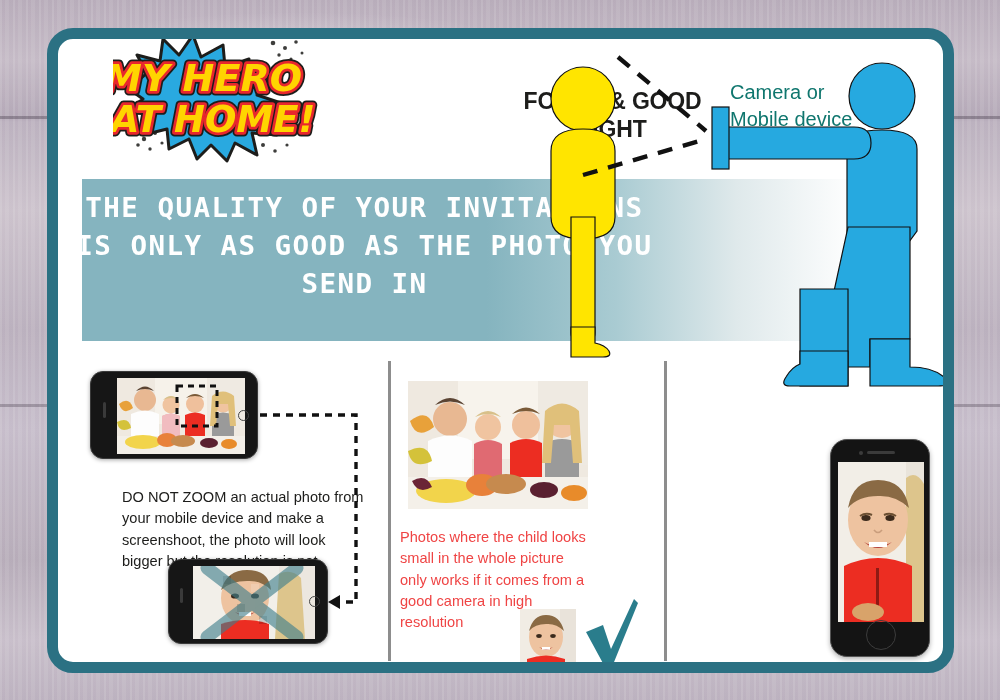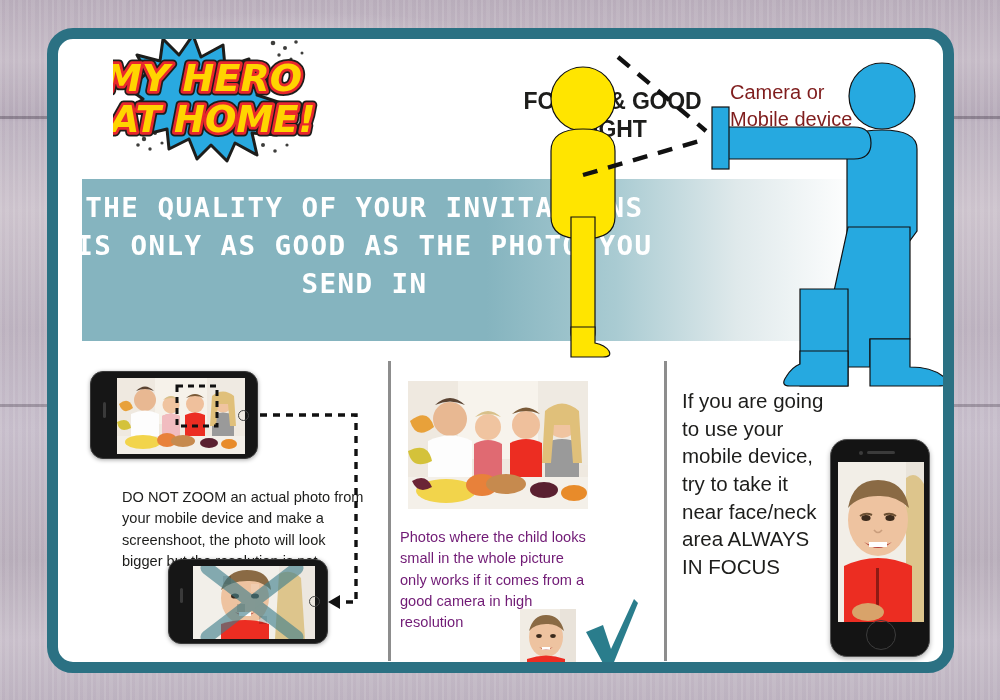--- a/index.html
+++ b/index.html
@@ -62,21 +62,21 @@
   }
 
   
   #focus-label {
     position:absolute; left:462px; top:48px; width:185px;
     text-align:center; font-size:23px; font-weight:bold;
     color:#1d1d1b; line-height:1.22; letter-spacing:-0.2px;
   }
   #camera-label {
     position:absolute; left:672px; top:40px; width:130px;
-    font-size:20px; color:#7f1d1d; line-height:1.33;
+    font-size:20px; color:#0f766e; line-height:1.33;
   }
 
   
   #figures { position:absolute; left:0; top:0; width:100%; height:100%; }
 
   
   .divider {
     position:absolute; width:3px; background:#8d8d8d; top:322px; height:300px;
   }
   #divider-1 { left:330px; }
@@ -97,21 +97,21 @@
   #left-text b { font-weight:normal; }
 
   
   #panel-mid { position:absolute; left:336px; top:320px; width:266px; height:300px; }
   #mid-photo {
     position:absolute; left:14px; top:22px; width:180px; height:128px;
     overflow:hidden; background:#e8e2d8;
   }
   #mid-text {
     position:absolute; left:6px; top:168px; width:190px;
-    font-size:14.6px; color:#701a75; line-height:1.46;
+    font-size:14.6px; color:#ef4444; line-height:1.46;
   }
   #mid-thumb {
     position:absolute; left:126px; top:250px; width:56px; height:68px;
     overflow:hidden; background:#ddd;
   }
   #mid-check { position:absolute; left:190px; top:240px; width:54px; height:70px; }
 
   
   #panel-right { position:absolute; left:612px; top:320px; width:275px; height:300px; }
   #right-text {
@@ -335,21 +335,20 @@
           <path d="M7 50 q19 -7 38 0 l0 18 l-38 0z" fill="#ec2d22"></path>
         </svg>
       </div>
 
       <svg id="mid-check" viewBox="0 0 54 70">
         <path d="M2 33 L19 26 L27 50 L50 0 L54 4 L28 68 L21 68 z" fill="#2a7d8c"></path>
       </svg>
     </div>
 
     <div id="panel-right">
-      <div id="right-text">If you are going to use your mobile device, try to take it near face/neck area ALWAYS IN FOCUS</div>
 
       <div id="phone-vert">
         <div class="vert-cam"></div>
         <div class="vert-speaker"></div>
         <div id="phone-vert-screen">
           <svg viewBox="0 0 86 160" style="width:100%;height:100%;display:block">
             <rect width="86" height="160" fill="#f2eee7"></rect>
             <rect x="68" y="0" width="18" height="160" fill="#e9e4db"></rect>
             <path d="M68 16 q10 -8 18 6 l0 138 l-18 0z" fill="#ddc58c"></path>
 

